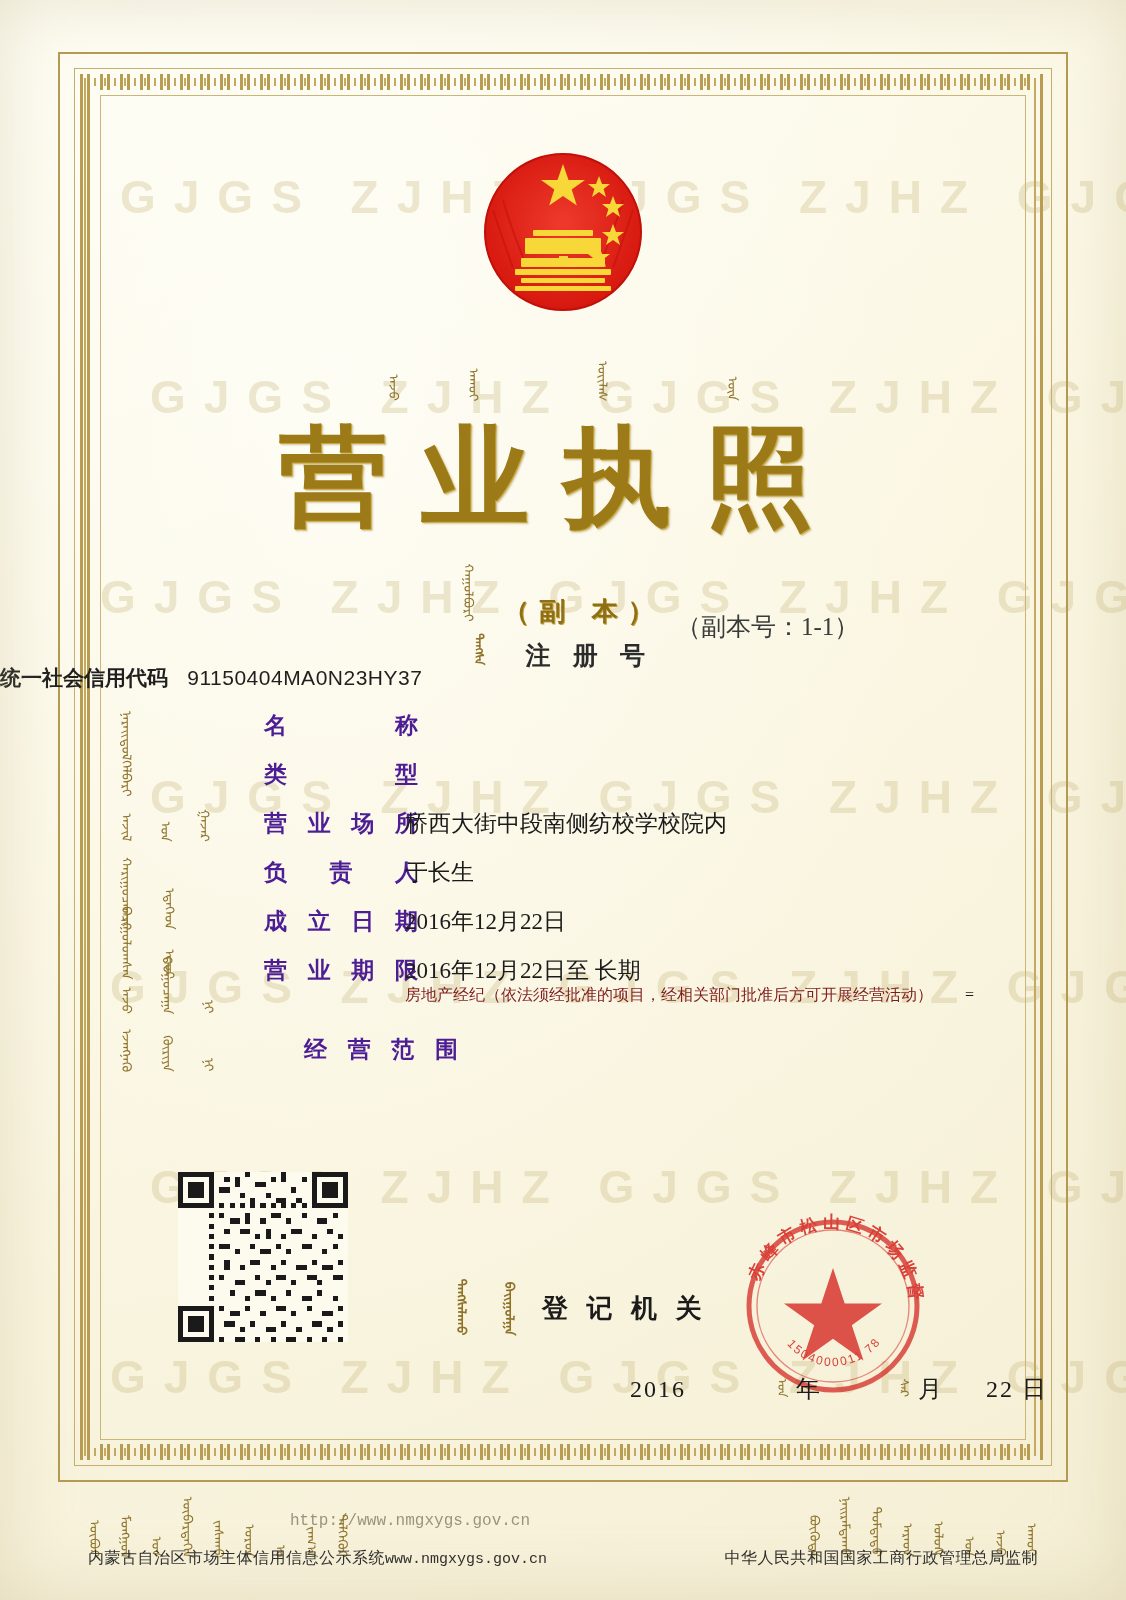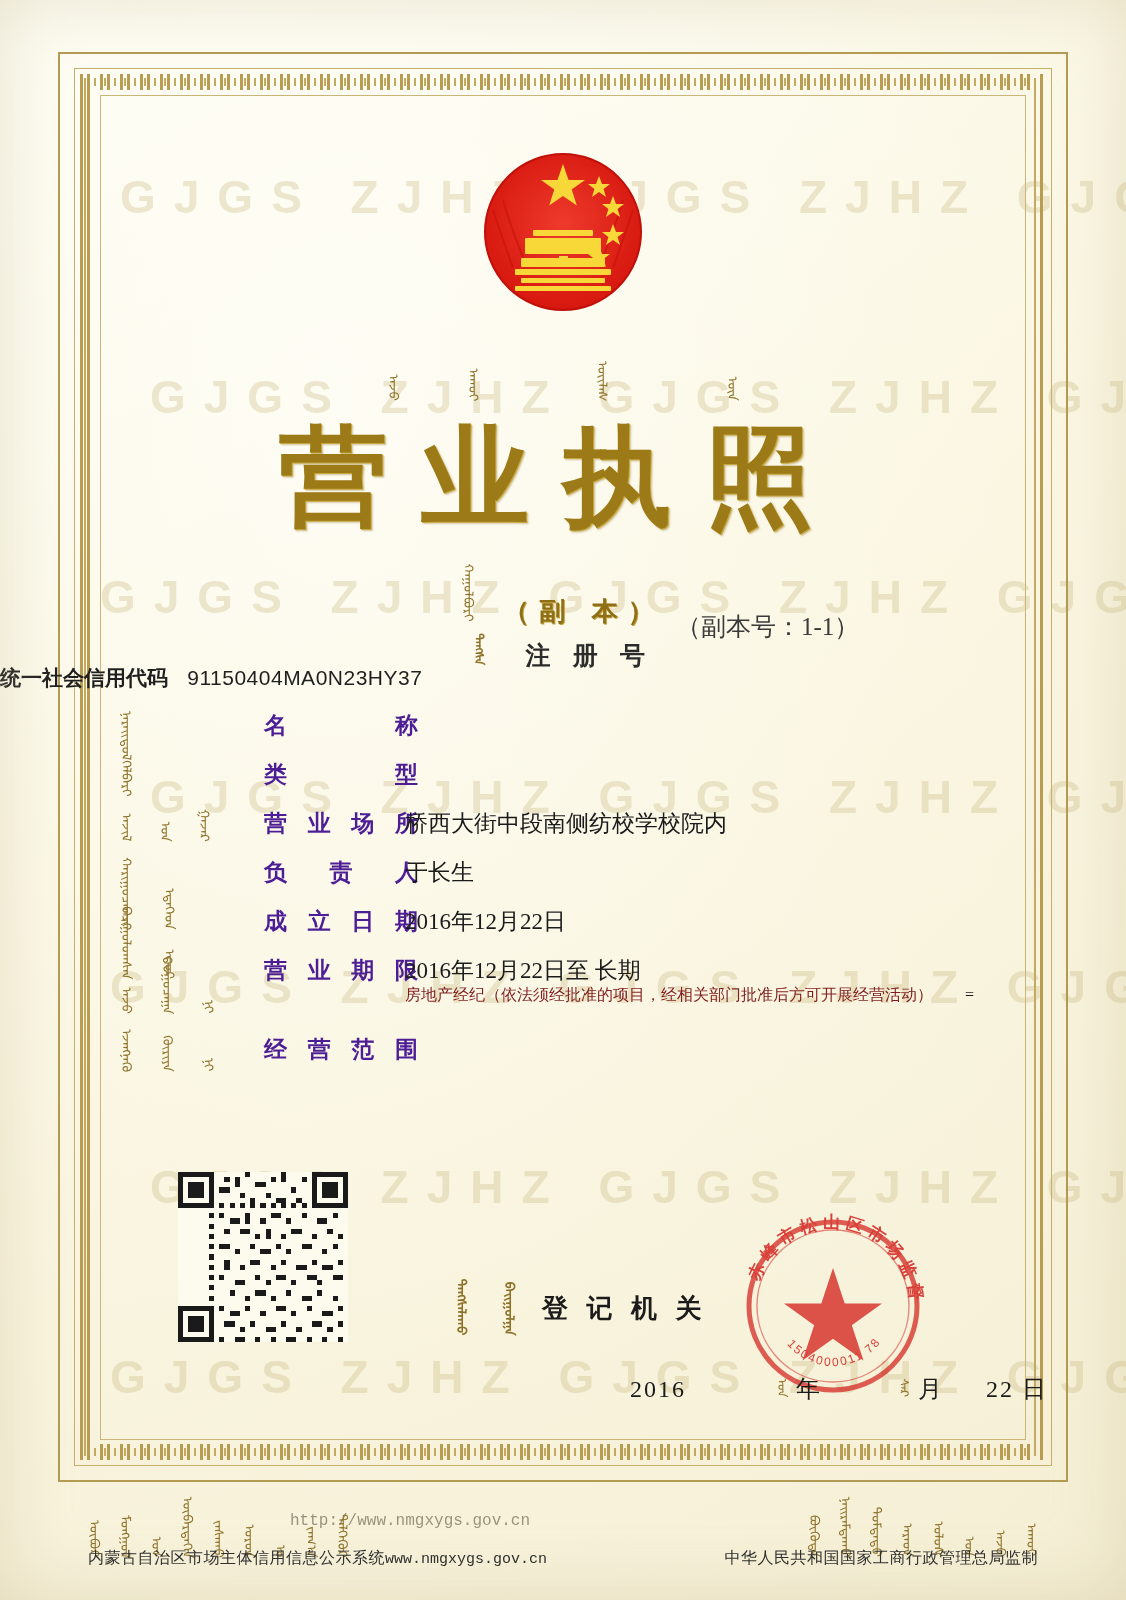--- a/index.html
+++ b/index.html
@@ -493,21 +493,21 @@
       <div class="f-label">营业期限</div>
       <div class="f-value">2016年12月22日至          长期</div>
     </div>
 
     <div class="scope-row">
       <div class="f-mong" style="top:30px;">
         <span class="mong-glyph">ᠡᠵᠡᠩᠨᠡᠬᠦ</span>
         <span class="mong-glyph" style="margin-left:24px;">ᠬᠦᠷᠢᠶᠡ</span>
         <span class="mong-glyph" style="margin-left:24px;">ᠨᠢ</span>
       </div>
-      <div class="f-label" style="top:34px;">经营范围</div>
+      <div class="f-label" style="top:34px;margin-left:40px;">经营范围</div>
       <div class="scope-value">房地产经纪（依法须经批准的项目，经相关部门批准后方可开展经营活动）</div>
       <div class="scope-end">=</div>
     </div>
   </div>
 
   <div class="qr">
     <svg viewBox="0 0 33 33" width="170" height="170" shape-rendering="crispEdges" aria-hidden="true">
       <rect width="33" height="33" fill="#fdfbee"></rect>
       <g fill="#1a1a1a">
 

